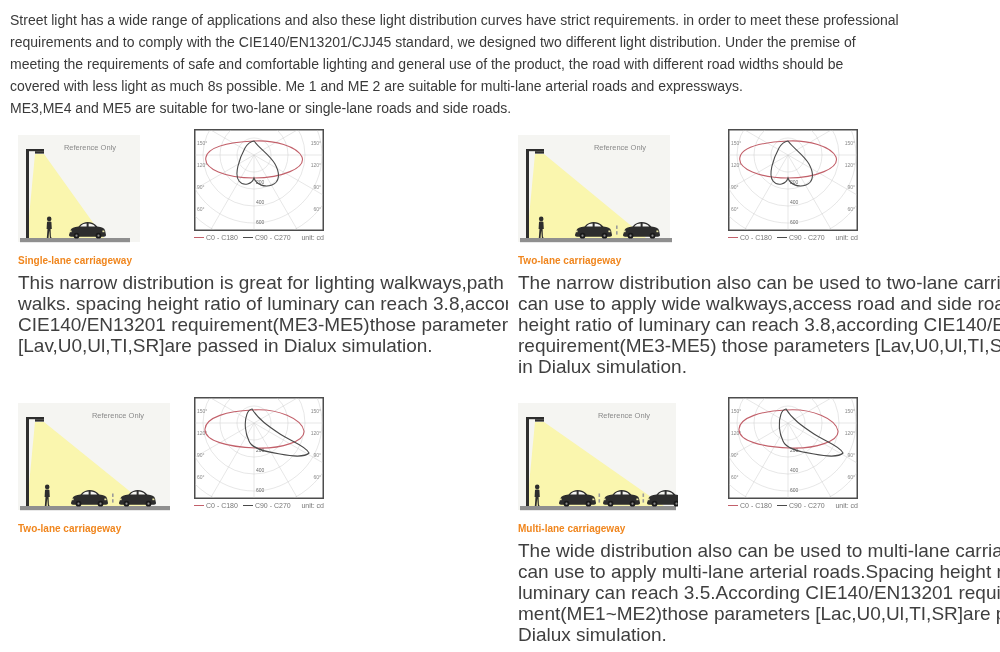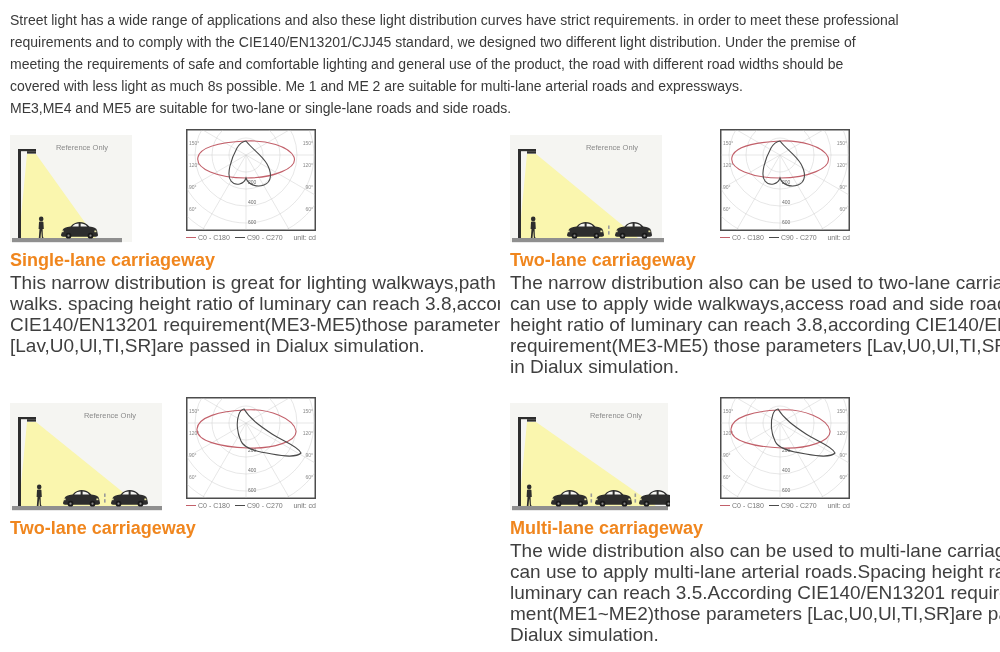--- a/index.html
+++ b/index.html
@@ -1,33 +1,33 @@
 <!DOCTYPE html>
 <html><head>
 <meta charset="utf-8">
 <style>
   html,body{margin:0;padding:0;background:#ffffff;}
   body{width:1000px;height:652px;overflow:hidden;font-family:"Liberation Sans",sans-serif;color:#3c3c3c;}
   .page{width:1000px;height:550px;position:relative;}
   .intro{margin:0;padding:9px 10px 0 10px;font-size:14px;line-height:22px;color:#3a3a3a;white-space:nowrap;overflow:hidden;}
-  .grid{display:grid;grid-template-columns:490px 490px;column-gap:10px;row-gap:20px;padding:10px 0 0 10px;}
+  .grid{display:grid;grid-template-columns:490px 490px;column-gap:10px;row-gap:20px;padding:10px 0 0 18px;}
   .section{position:relative;}
   .figure-row{position:relative;height:118px;display:flex;align-items:flex-start;}
   .illus{margin-top:6px;}
   .illus svg{display:block;}
   .polar-wrap{width:130px;}
   .col-left .polar-wrap{margin-left:16px;}
   .col-right .polar-wrap{margin-left:50px;}
   .polar-wrap svg{display:block;}
   .polar-legend{display:flex;align-items:center;margin-top:3px;font-size:7px;color:#777;white-space:nowrap;}
   .sw{display:inline-block;width:10px;height:1.5px;margin-right:2px;}
   .sw-red{background:#c2606a;}
   .sw-dark{background:#4a4a4a;margin-left:5px;}
   .unit{margin-left:auto;color:#777;}
-  .heading{margin:5px 0 3px 0;font-size:18px;line-height:17px;font-weight:bold;color:#F0861E;}
+  .heading{margin:5px 0 3px 0;font-size:10px;line-height:17px;font-weight:bold;color:#F0861E;}
   .body{margin:0;font-size:19px;line-height:21px;color:#3f3f3f;white-space:nowrap;overflow:hidden;}
   .defs-holder{position:absolute;width:0;height:0;overflow:hidden;}
 </style>
 </head>
 <body>
 
 <svg class="defs-holder" aria-hidden="true">
   <defs>
     <g id="car-shape">
       <path d="M1,13.5 L2.6,8.6 C3.2,6.8 6,5.6 10.5,5.1 C13.5,1.6 17,0.6 19.5,0.6 C23,0.6 26.8,1.8 29.3,5.1 C33.8,5.6 36.4,6.9 37,8.7 L38,13.5 C38,14.6 37.2,15.2 36,15.2 L3,15.2 C1.8,15.2 1,14.6 1,13.5 Z" fill="#2d2d2d"></path>

